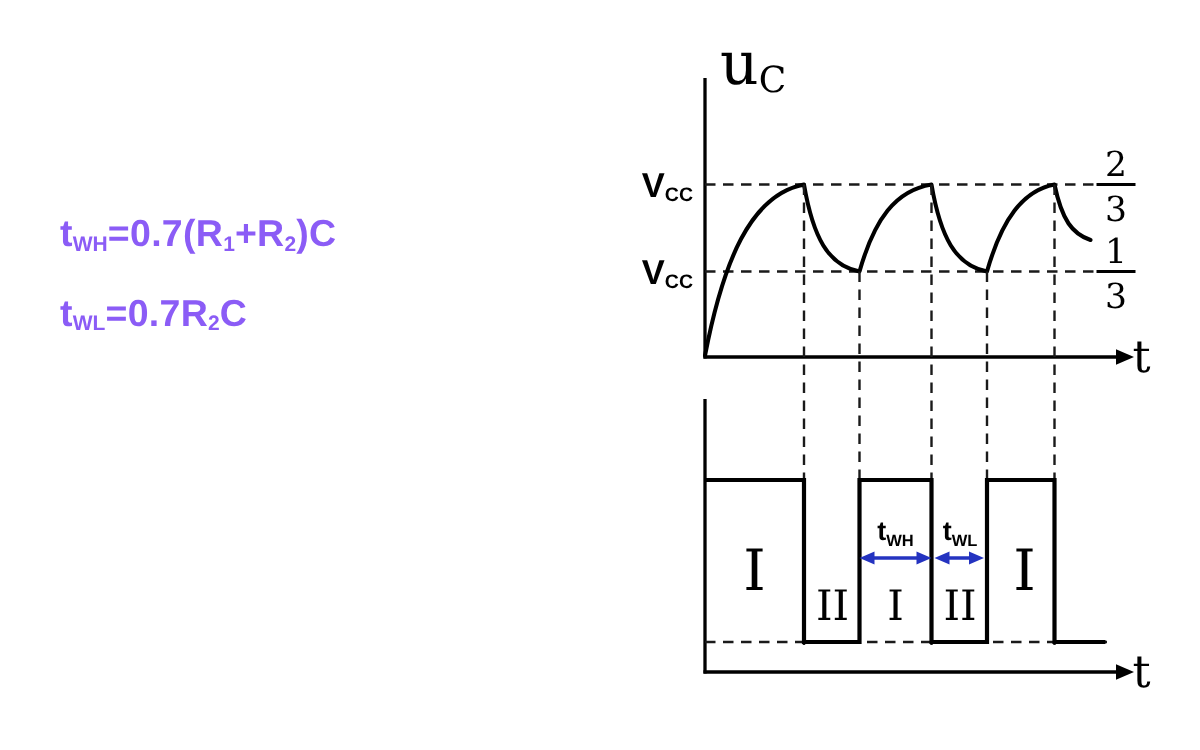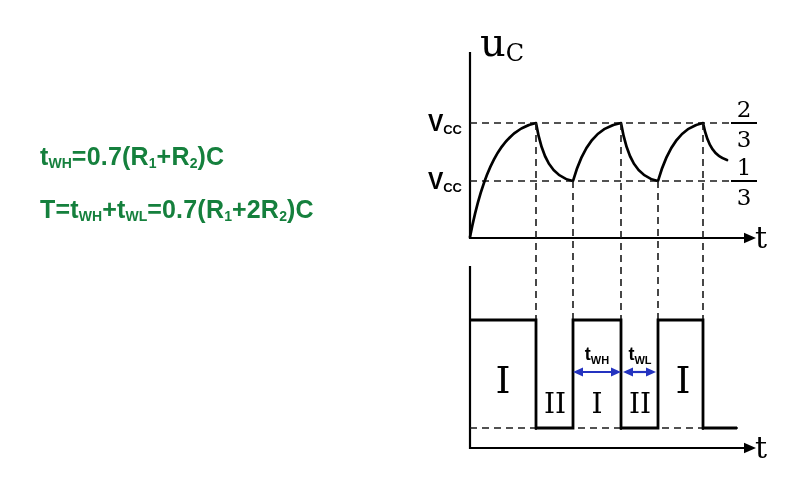--- a/index.html
+++ b/index.html
@@ -6,21 +6,21 @@
   html, body { width: 800px; height: 500px; background: #ffffff; overflow: hidden; }
   body { font-family: "Liberation Sans", sans-serif; color: #000; }
   .canvas { position: relative; width: 800px; height: 500px; background: #fff; }
 
   .formula-panel { position: absolute; left: 40px; top: 142px; }
   .formula {
     font-family: "Liberation Sans", sans-serif;
     font-weight: bold;
     font-size: 25px;
     line-height: 1.15;
-    color: #15803d;
+    color: #8b5cf6;
     margin-bottom: 24px;
     white-space: nowrap;
     letter-spacing: 0.2px;
   }
   .formula sub { font-size: 0.56em; vertical-align: -0.22em; letter-spacing: 0; }
 
   svg.diagram { position: absolute; left: 0; top: 0; }
   .axis  { stroke: #000; stroke-width: 2.2; }
   .dash  { stroke: #1a1a1a; stroke-width: 1.6; stroke-dasharray: 7 5; fill: none; }
   .wave  { fill: none; stroke: #000; stroke-width: 2.7; stroke-linejoin: round; stroke-linecap: round; }
@@ -32,21 +32,21 @@
   .blue     { stroke: #2433c0; stroke-width: 2.2; }
   .bluefill { fill: #2433c0; }
 </style>
 </head>
 <body>
 
 <div class="canvas">
 
   <div class="formula-panel">
     <div class="formula"><span>t</span><sub>WH</sub><span>=0.7(R</span><sub>1</sub><span>+R</span><sub>2</sub><span>)C</span></div>
-    <div class="formula"><span>T=t</span><sub>WH</sub><span>+t</span><sub>WL</sub><span>=0.7(R</span><sub>1</sub><span>+2R</span><sub>2</sub><span>)C</span></div>
+    <div class="formula"><span>t</span><sub>WL</sub><span>=0.7R</span><sub>2</sub><span>C</span></div>
   </div>
 
   <svg class="diagram" width="800" height="500" viewBox="0 0 800 500">
 
     <g>
       <line class="axis" x1="470" y1="52" x2="470" y2="239"></line>
       <line class="axis" x1="469" y1="238" x2="744" y2="238"></line>
       <polygon class="ink" points="744,232.8 756,238 744,243.2"></polygon>
 
       <line class="dash" x1="470" y1="123" x2="744" y2="123"></line>

